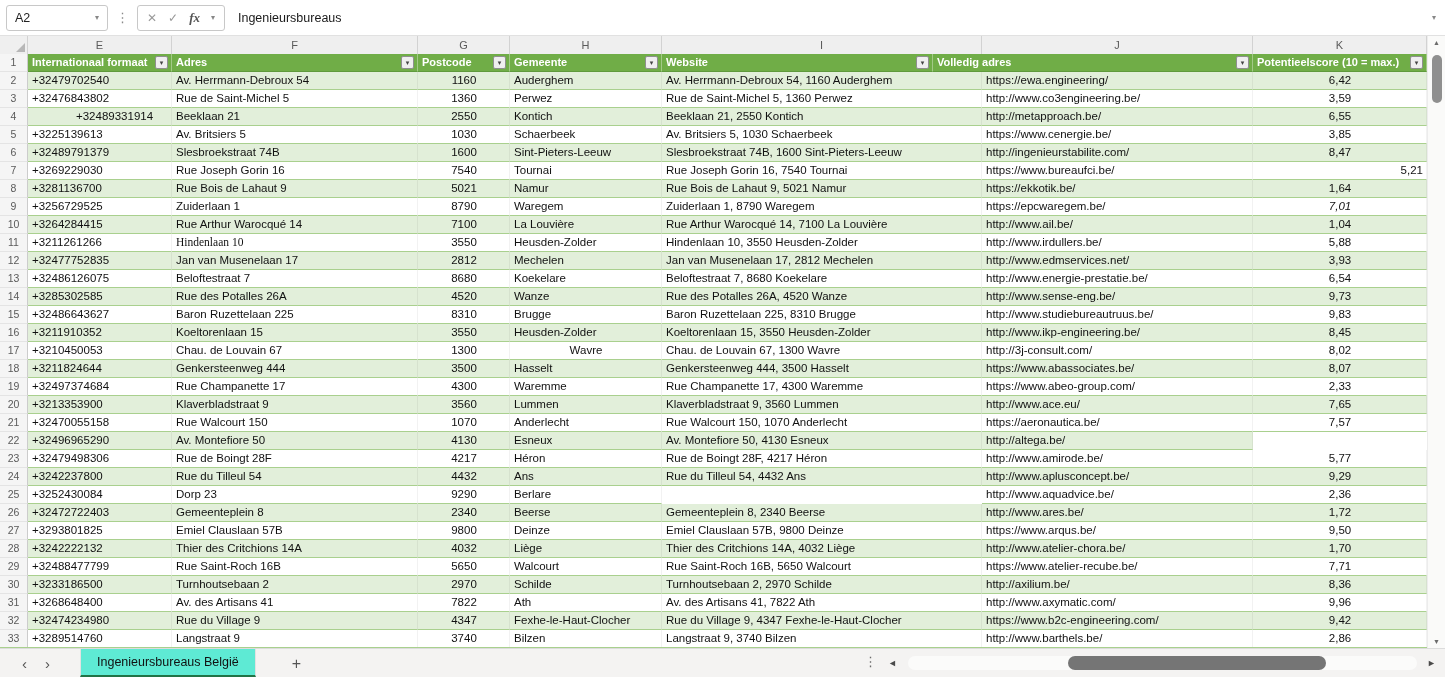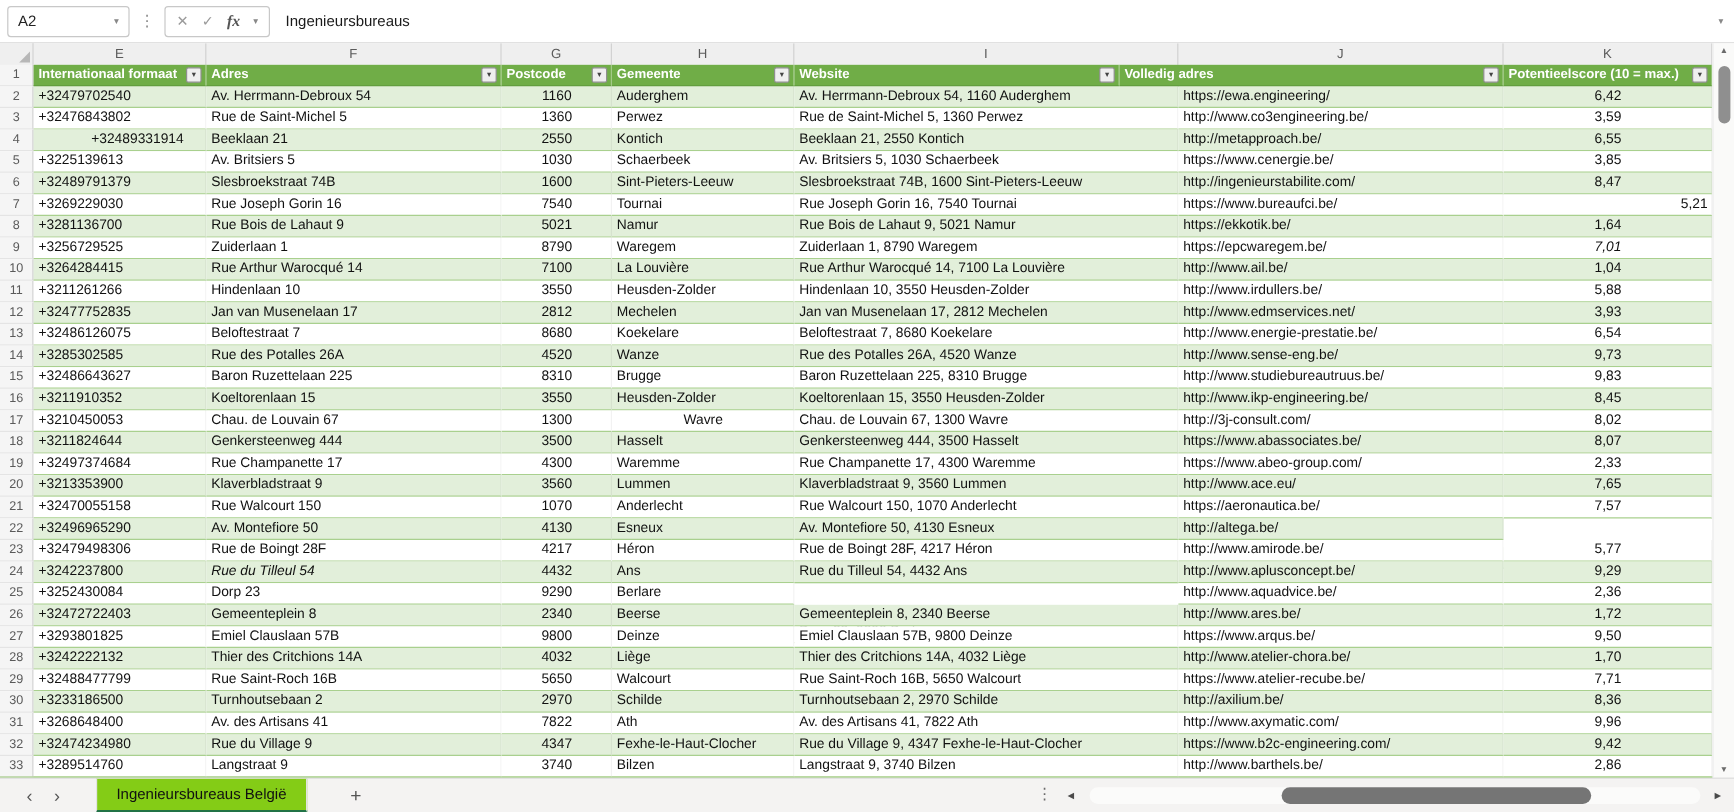--- a/index.html
+++ b/index.html
@@ -62,21 +62,21 @@
             background:#8f8f8f; border-radius:5px; }
 
   
   .tabbar { position:absolute; bottom:0; left:0; width:1445px; height:29px;
             background:#f4f3f2; border-top:1px solid #dcdcdc; display:flex;
             align-items:center; }
   .tab-line { position:absolute; top:-2px; left:0; width:1427px; height:1px;
             background:var(--row-border,#A9D08E); }
   .nav-chev { color:#555; font-size:15px; margin-left:22px; line-height:29px; }
   .sheettab { margin-left:30px; height:28px; padding:0 16px; display:flex;
-            align-items:center; font-size:12.5px; color:#111; background:#84cc16;
+            align-items:center; font-size:12.5px; color:#111; background:#5eead4;
             border-left:1px solid #e2e2e2; border-right:1px solid #e2e2e2;
             border-bottom:2px solid var(--tab-underline,#217346); }
   .addsheet { margin-left:36px; font-size:16px; color:#555; line-height:29px; }
   .hdots { position:absolute; left:864px; top:5px; color:#6b6b6b; font-size:13px; }
   .harrow { position:absolute; top:9px; font-size:9px; color:#4a4a4a; }
   .harrow.left { left:888px; } .harrow.right { right:9px; }
   .htrack { position:absolute; left:908px; right:28px; top:7px; height:14px;
             background:#fbfbfa; border-radius:7px; }
   .hthumb { position:absolute; left:160px; width:258px; top:0; height:14px;
             background:#757575; border-radius:7px; }
@@ -233,21 +233,21 @@
         <div class="cell align-left" style="width: 246px;">Rue Arthur Warocqué 14</div>
         <div class="cell align-center" style="width: 92px;">7100</div>
         <div class="cell align-left" style="width: 152px;">La Louvière</div>
         <div class="cell align-left" style="width: 320px;">Rue Arthur Warocqué 14, 7100 La Louvière</div>
         <div class="cell align-left" style="width: 271px;">http://www.ail.be/</div>
         <div class="cell align-center" style="width: 174px;">1,04</div>
       </div>
       <div class="row">
         <div class="rownum">11</div>
         <div class="cell align-left" style="width: 144px;">+3211261266</div>
-        <div class="cell align-left" style="width: 246px;">Hindenlaan 10</div>
+        <div class="cell align-left" style="width: 246px; font-family: Liberation Serif, serif;">Hindenlaan 10</div>
         <div class="cell align-center" style="width: 92px;">3550</div>
         <div class="cell align-left" style="width: 152px;">Heusden-Zolder</div>
         <div class="cell align-left" style="width: 320px;">Hindenlaan 10, 3550 Heusden-Zolder</div>
         <div class="cell align-left" style="width: 271px;">http://www.irdullers.be/</div>
         <div class="cell align-center" style="width: 174px;">5,88</div>
       </div>
       <div class="row band">
         <div class="rownum">12</div>
         <div class="cell align-left" style="width: 144px;">+32477752835</div>
         <div class="cell align-left" style="width: 246px;">Jan van Musenelaan 17</div>
@@ -363,21 +363,21 @@
         <div class="cell align-left" style="width: 246px;">Rue de Boingt 28F</div>
         <div class="cell align-center" style="width: 92px;">4217</div>
         <div class="cell align-left" style="width: 152px;">Héron</div>
         <div class="cell align-left" style="width: 320px;">Rue de Boingt 28F, 4217 Héron</div>
         <div class="cell align-left" style="width: 271px;">http://www.amirode.be/</div>
         <div class="cell align-center" style="width: 174px;">5,77</div>
       </div>
       <div class="row band">
         <div class="rownum">24</div>
         <div class="cell align-left" style="width: 144px;">+3242237800</div>
-        <div class="cell align-left" style="width: 246px; font-style: italic;">Rue du Tilleul 54</div>
+        <div class="cell align-left" style="width: 246px;">Rue du Tilleul 54</div>
         <div class="cell align-center" style="width: 92px;">4432</div>
         <div class="cell align-left" style="width: 152px;">Ans</div>
         <div class="cell align-left" style="width: 320px;">Rue du Tilleul 54, 4432 Ans</div>
         <div class="cell align-left" style="width: 271px;">http://www.aplusconcept.be/</div>
         <div class="cell align-center" style="width: 174px;">9,29</div>
       </div>
       <div class="row">
         <div class="rownum">25</div>
         <div class="cell align-left" style="width: 144px;">+3252430084</div>
         <div class="cell align-left" style="width: 246px;">Dorp 23</div>

